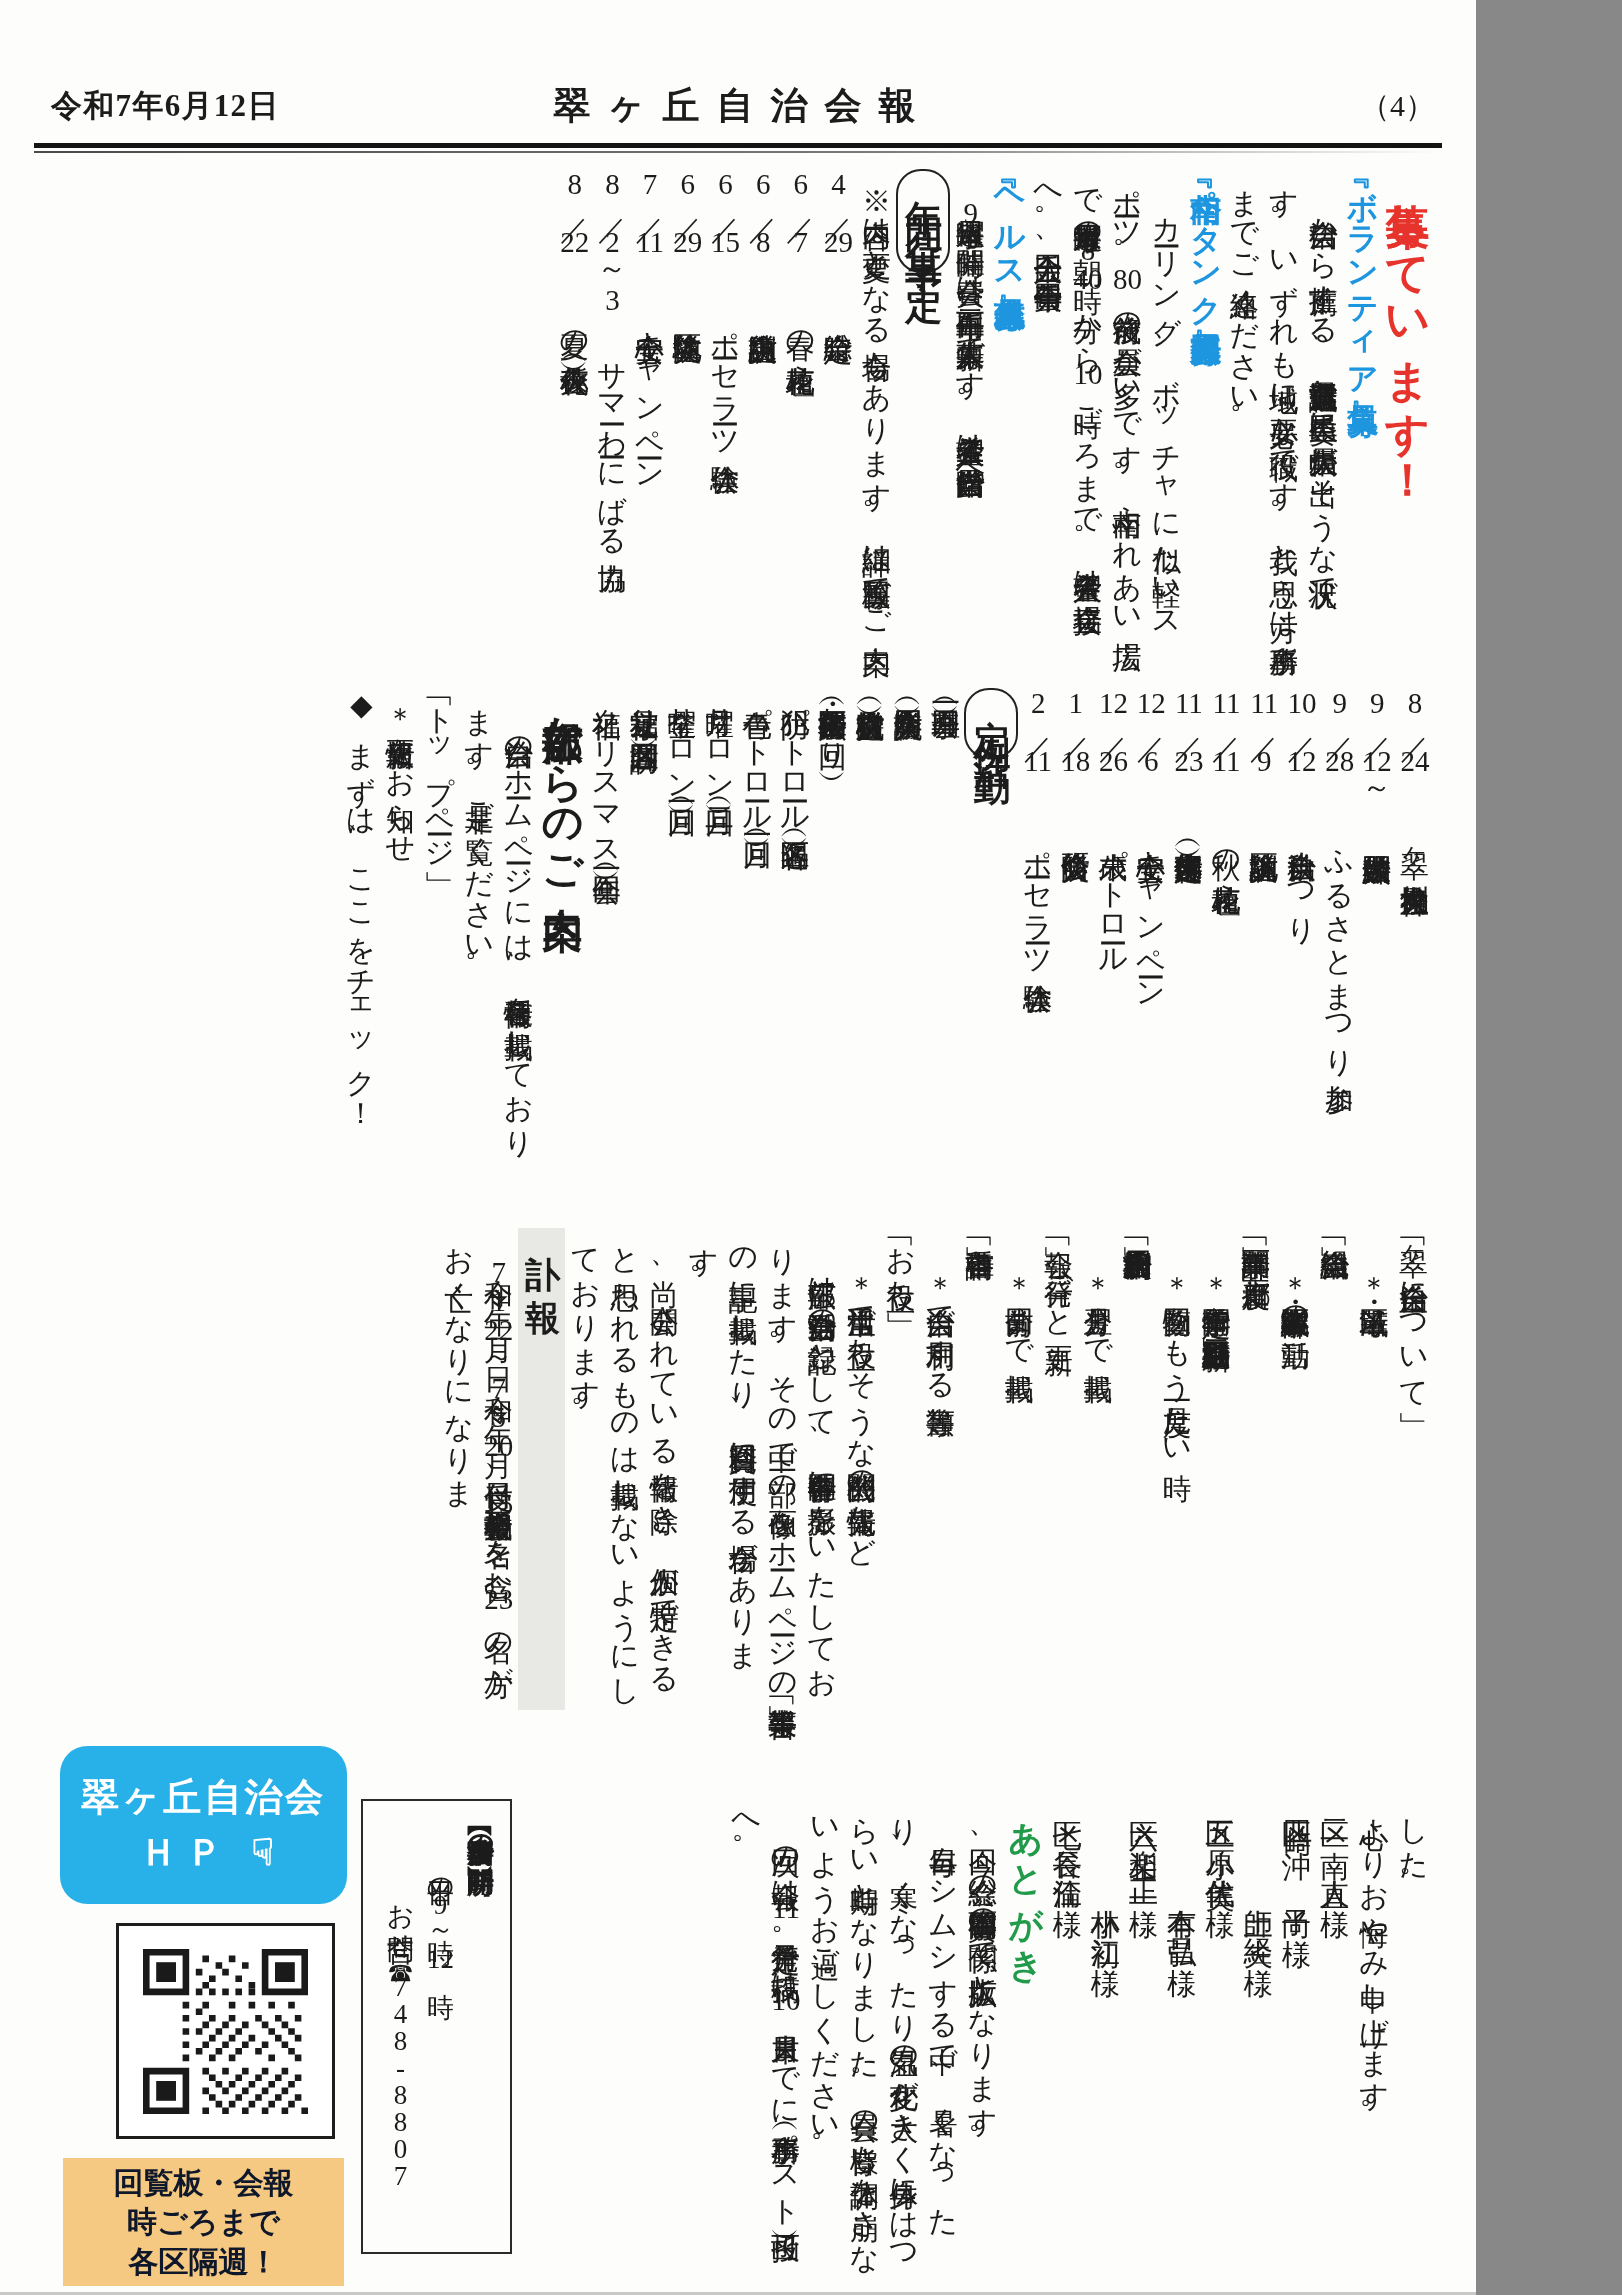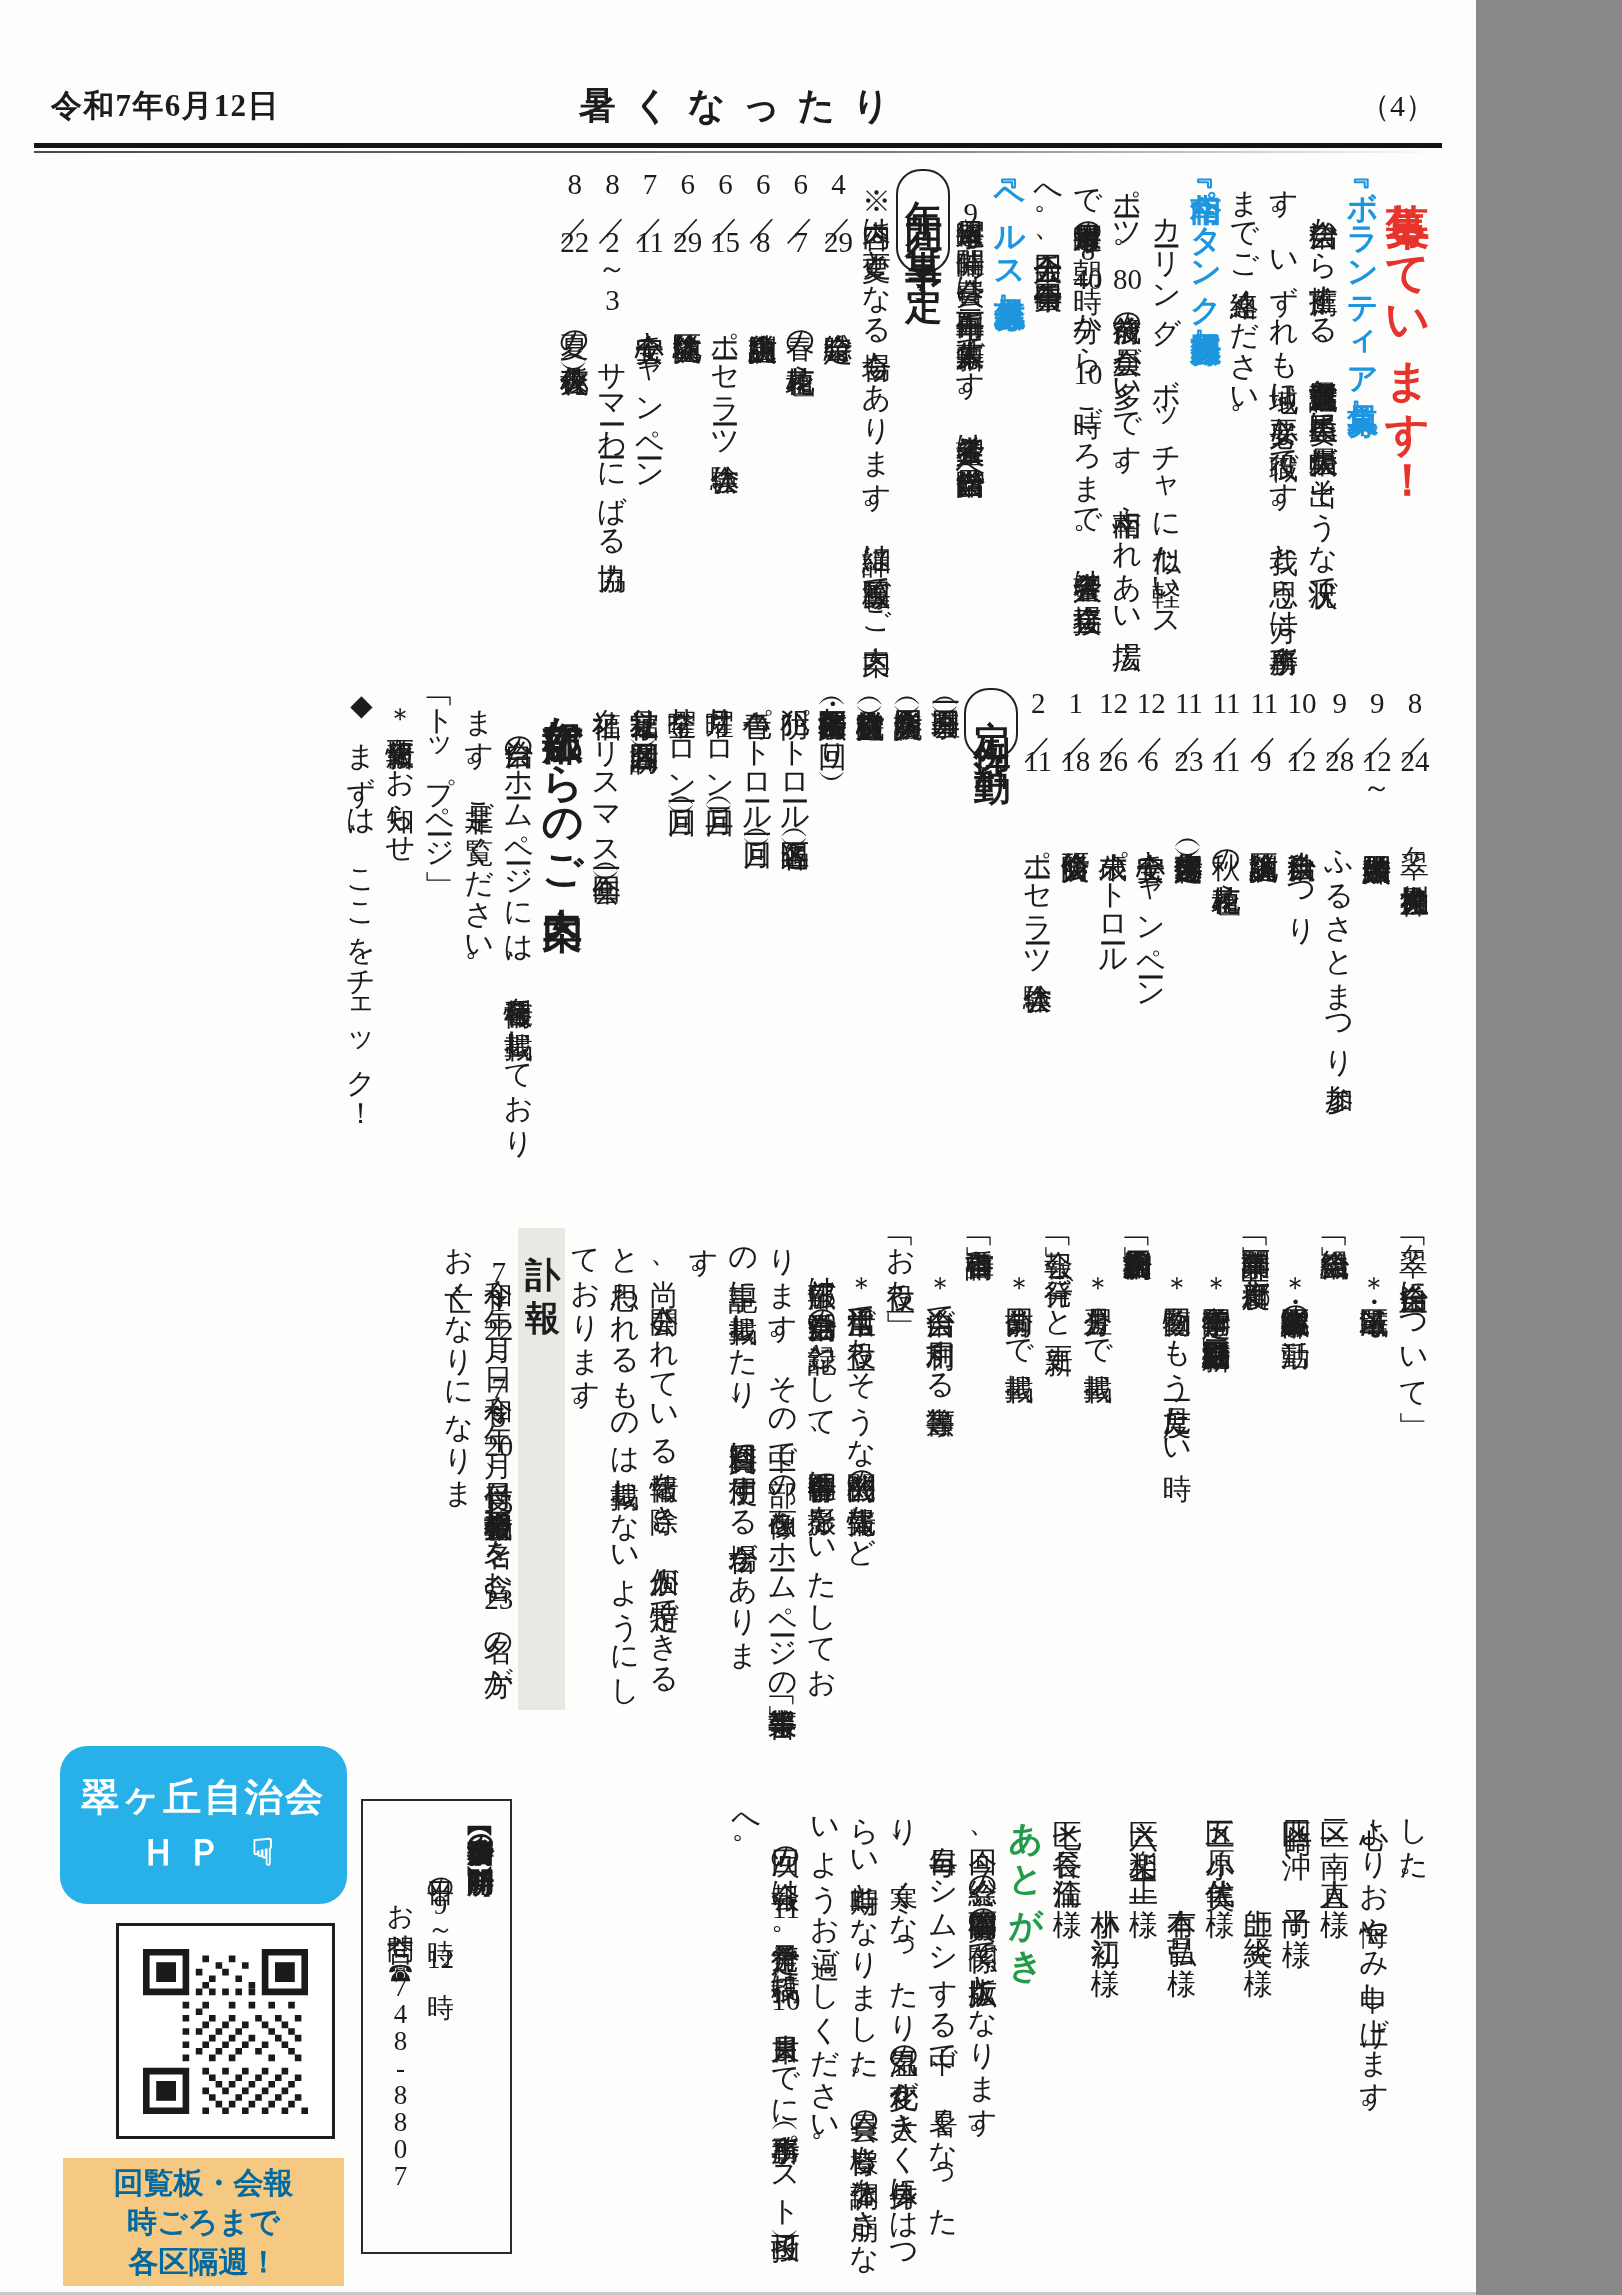--- a/index.html
+++ b/index.html
@@ -50,31 +50,31 @@
   
   #hp-blue{position:absolute;left:60px;top:1746px;width:287px;height:158px;background:#27b1e8;
            border-radius:27.5px;color:#fff;text-align:center;font-weight:700;
            font-family:"Liberation Sans",sans-serif;display:flex;flex-direction:column;justify-content:center;gap:5px;}
   #hp-blue .l1{font-size:38px;letter-spacing:2.6px;}
   #hp-blue .l2{font-size:37px;letter-spacing:9.2px;margin-left:16px;}
   #qr-frame{position:absolute;left:116px;top:1923px;width:219px;height:216px;border:3.3px solid #1d1d1d;
             box-sizing:border-box;background:#fff;display:flex;align-items:center;justify-content:center;}
   #hp-banner{position:absolute;left:63px;top:2158px;width:281px;height:128px;background:#f5c981;
              display:flex;flex-direction:column;justify-content:center;text-align:center;
-             font-family:"Liberation Sans",sans-serif;font-weight:700;color:#0369a1;font-size:30px;line-height:1.32;}
+             font-family:"Liberation Sans",sans-serif;font-weight:700;color:#0f172a;font-size:30px;line-height:1.32;}
   #scan-edge{position:absolute;bottom:0;left:0;right:0;height:3.3px;background:#c9c9c7;}
 </style>
 </head>
 <body>
 
 <div id="page">
 
   <div id="hdr">
     <span class="date">令和7年6月12日</span>
-    <span class="title">暑くなったり</span>
+    <span class="title">翠ヶ丘自治会報</span>
     <span class="pageno">（4）</span>
   </div>
   <div class="rule1"></div>
   <div class="rule2"></div>
 
   <section id="band1" class="vband tcy-scope">
     <h2 class="headline-red">募集しています！</h2>
     <h3 class="sub-blue">『ボランティア員募集』</h3>
     <p class="body ind">自治会から推薦する、避難所運営協議会員と民生委員に大幅欠員が出そうな状況です。いずれも地域に必要な役職です。我と思う方は事務所までご連絡ください。</p>
     <h3 class="sub-blue">『相南ペタンク同好会員募集』</h3>

